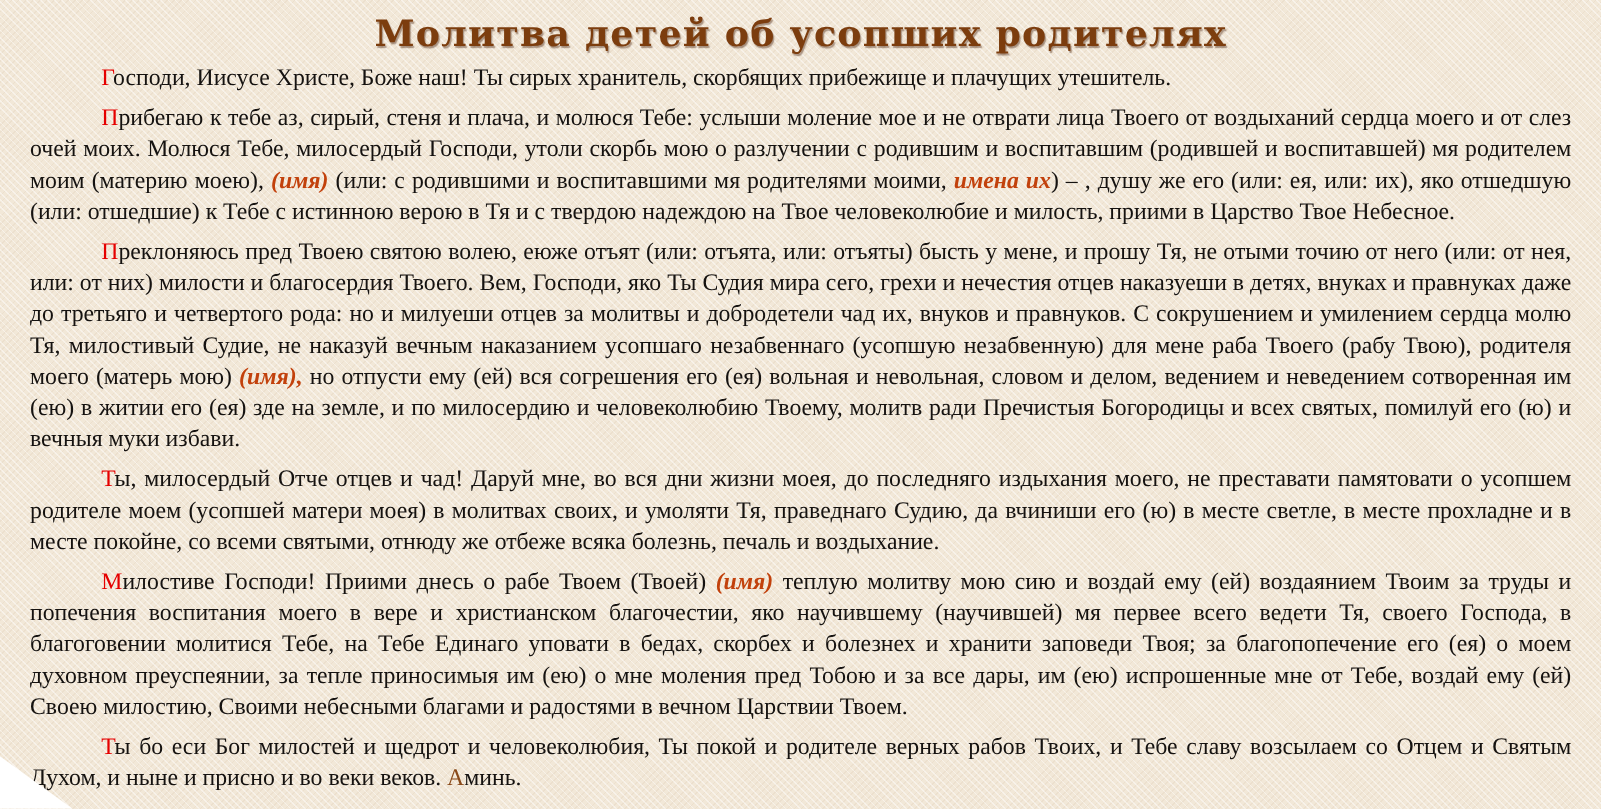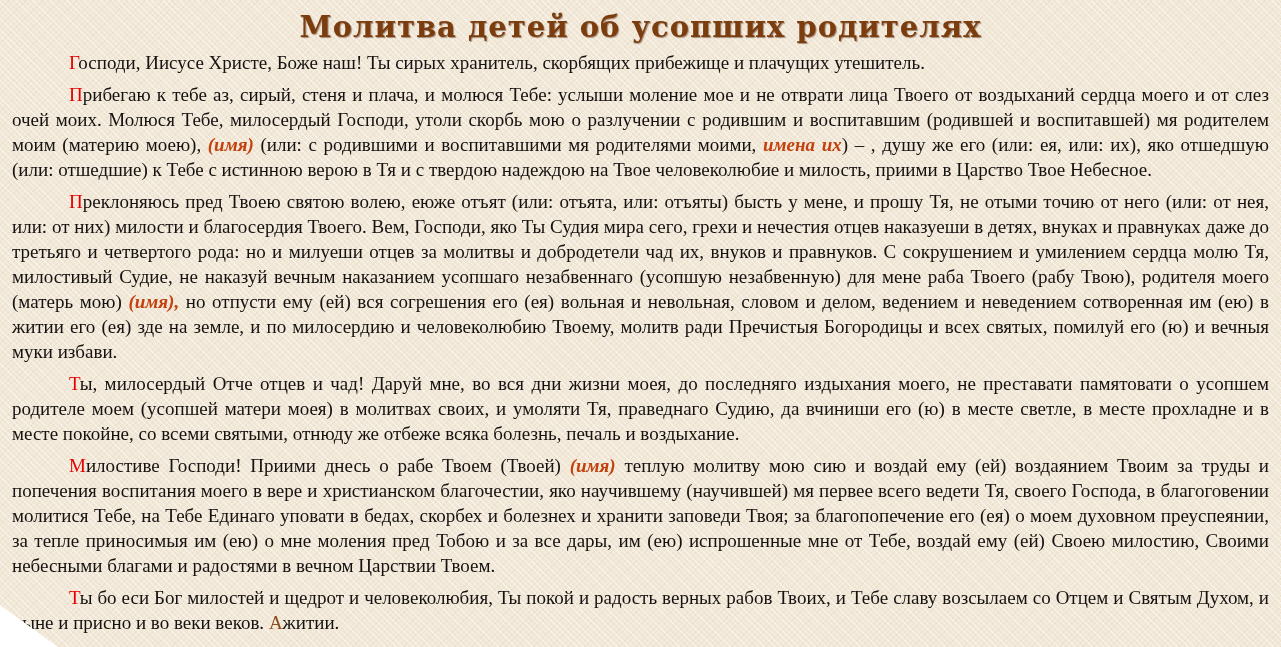--- a/index.html
+++ b/index.html
@@ -22,21 +22,21 @@
     text-align: center;
     font-family: "DejaVu Serif", "Liberation Serif", serif;
     font-weight: bold;
     font-size: 29px;
     letter-spacing: 1px;
     color: #7c3d0e;
     text-shadow: 1px 1px 1px rgba(70,32,8,.45);
     margin: 10px 0 6px 0;
   }
   .prayer-body {
-    padding: 0 12px;
+    padding: 0 24px;
   }
   .para {
     margin: 0 0 7px 0;
     text-indent: 57px;
     text-align: justify;
     font-size: 19px;
     line-height: 25px;
   }
   .seg-text   { color: #151210; }
   .seg-initial { color: #e50000; }
@@ -56,16 +56,16 @@
 <body>
 
 <h1 class="page-title">Молитва детей об усопших родителях</h1>
 
 <div class="prayer-body">
     <p class="para"><span class="seg-initial">Г</span><span class="seg-text">осподи, Иисусе Христе, Боже наш! Ты сирых хранитель, скорбящих прибежище и плачущих утешитель.</span></p>
     <p class="para"><span class="seg-initial">П</span><span class="seg-text">рибегаю к тебе аз, сирый, стеня и плача, и молюся Тебе: услыши моление мое и не отврати лица Твоего от воздыханий сердца моего и от слез очей моих. Молюся Тебе, милосердый Господи, утоли скорбь мою о разлучении с родившим и воспитавшим (родившей и воспитавшей) мя родителем моим (материю моею), </span><span class="seg-name">(имя)</span><span class="seg-text"> (или: с родившими и воспитавшими мя родителями моими, </span><span class="seg-name">имена их</span><span class="seg-text">) – , душу же его (или: ея, или: их), яко отшедшую (или: отшедшие) к Тебе с истинною верою в Тя и с твердою надеждою на Твое человеколюбие и милость, приими в Царство Твое Небесное.</span></p>
     <p class="para"><span class="seg-initial">П</span><span class="seg-text">реклоняюсь пред Твоею святою волею, еюже отъят (или: отъята, или: отъяты) бысть у мене, и прошу Тя, не отыми точию от него (или: от нея, или: от них) милости и благосердия Твоего. Вем, Господи, яко Ты Судия мира сего, грехи и нечестия отцев наказуеши в детях, внуках и правнуках даже до третьяго и четвертого рода: но и милуеши отцев за молитвы и добродетели чад их, внуков и правнуков. С сокрушением и умилением сердца молю Тя, милостивый Судие, не наказуй вечным наказанием усопшаго незабвеннаго (усопшую незабвенную) для мене раба Твоего (рабу Твою), родителя моего (матерь мою) </span><span class="seg-name">(имя),</span><span class="seg-text"> но отпусти ему (ей) вся согрешения его (ея) вольная и невольная, словом и делом, ведением и неведением сотворенная им (ею) в житии его (ея) зде на земле, и по милосердию и человеколюбию Твоему, молитв ради Пречистыя Богородицы и всех святых, помилуй его (ю) и вечныя муки избави.</span></p>
     <p class="para"><span class="seg-initial">Т</span><span class="seg-text">ы, милосердый Отче отцев и чад! Даруй мне, во вся дни жизни моея, до последняго издыхания моего, не преставати памятовати о усопшем родителе моем (усопшей матери моея) в молитвах своих, и умоляти Тя, праведнаго Судию, да вчиниши его (ю) в месте светле, в месте прохладне и в месте покойне, со всеми святыми, отнюду же отбеже всяка болезнь, печаль и воздыхание.</span></p>
     <p class="para"><span class="seg-initial">М</span><span class="seg-text">илостиве Господи! Приими днесь о рабе Твоем (Твоей) </span><span class="seg-name">(имя)</span><span class="seg-text"> теплую молитву мою сию и воздай ему (ей) воздаянием Твоим за труды и попечения воспитания моего в вере и христианском благочестии, яко научившему (научившей) мя первее всего ведети Тя, своего Господа, в благоговении молитися Тебе, на Тебе Единаго уповати в бедах, скорбех и болезнех и хранити заповеди Твоя; за благопопечение его (ея) о моем духовном преуспеянии, за тепле приносимыя им (ею) о мне моления пред Тобою и за все дары, им (ею) испрошенные мне от Тебе, воздай ему (ей) Своею милостию, Своими небесными благами и радостями в вечном Царствии Твоем.</span></p>
-    <p class="para"><span class="seg-initial">Т</span><span class="seg-text">ы бо еси Бог милостей и щедрот и человеколюбия, Ты покой и радость верных рабов Твоих, и Тебе славу возсылаем со Отцем и Святым Духом, и ныне и присно и во веки веков. </span><span class="seg-amen">А</span><span class="seg-text">житии.</span></p>
+    <p class="para"><span class="seg-initial">Т</span><span class="seg-text">ы бо еси Бог милостей и щедрот и человеколюбия, Ты покой и родителе верных рабов Твоих, и Тебе славу возсылаем со Отцем и Святым Духом, и ныне и присно и во веки веков. </span><span class="seg-amen">А</span><span class="seg-text">минь.</span></p>
   </div>
 
 <div class="corner-fold"></div>
 
 </body></html>

